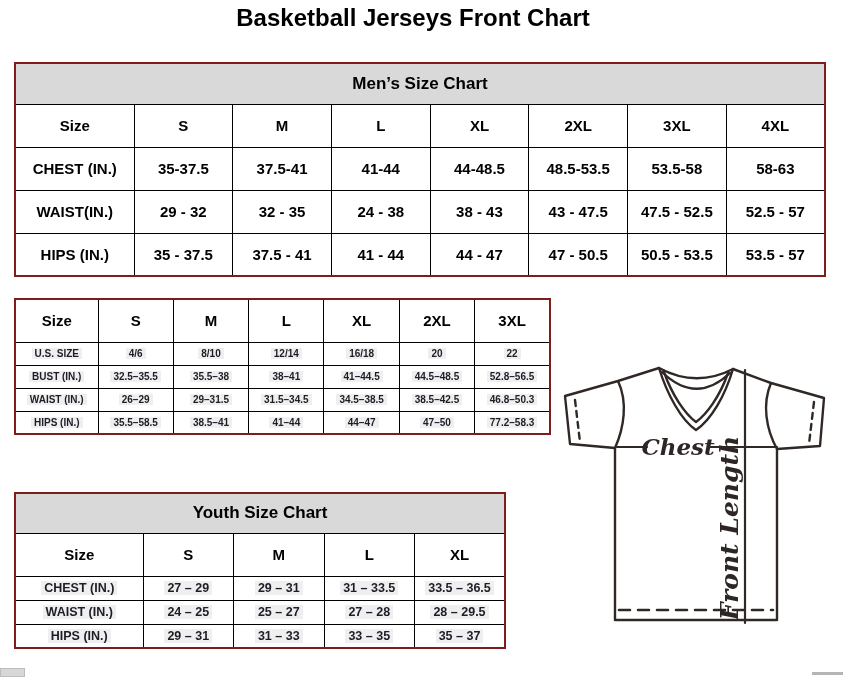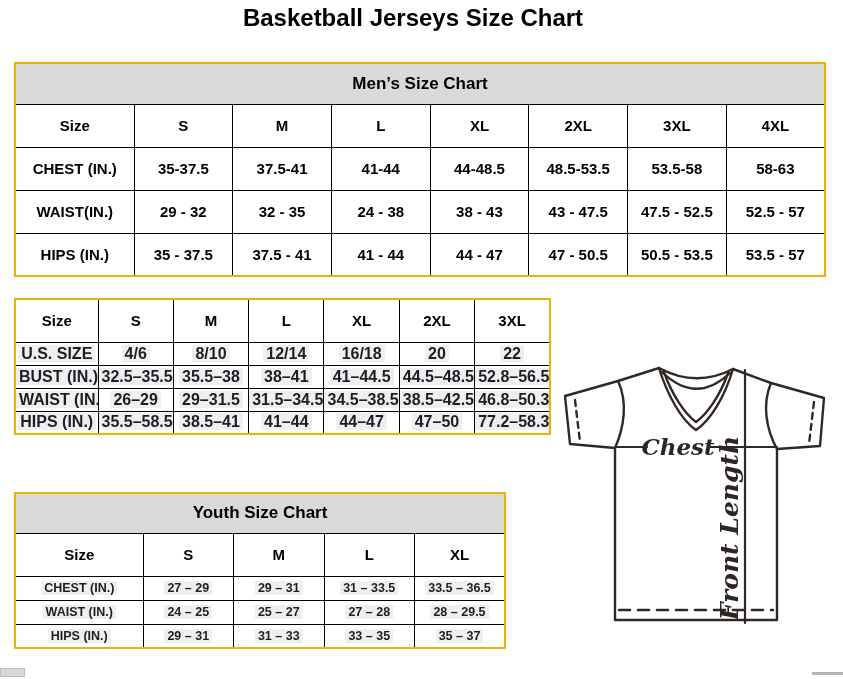--- a/index.html
+++ b/index.html
@@ -8,40 +8,40 @@
     background:#ffffff;
     font-family:"Liberation Sans", sans-serif;
     color:#000;
   }
   .page-title{
     position:absolute;left:0;top:4px;width:826px;
     text-align:center;font-size:24px;font-weight:bold;letter-spacing:0;
   }
   table.size-table{
     position:absolute;border-collapse:collapse;table-layout:fixed;
-    text-align:center;border:2px solid #eab308;
+    text-align:center;border:2px solid #7f1d1d;
   }
   table.size-table th, table.size-table td{
     border:1px solid #000;vertical-align:middle;text-align:center;
     padding:0;overflow:hidden;white-space:nowrap;
   }
   table.size-table th.band{
     background:#d9d9d9;font-size:17px;font-weight:bold;color:#000;
   }
   
   #men{left:14px;top:62px;width:812px;}
   #men tr.band-row{height:41px;}
   #men tr.size-row{height:43px;font-size:15px;}
   #men tr.data-row{height:43px;font-size:15px;font-weight:bold;}
   #men col.col-label{width:119px;}
   
   #women{left:14px;top:298px;width:537px;}
   #women tr.band-row{height:40px;}
   #women tr.size-row{height:43px;font-size:15px;}
-  #women tr.data-row{height:23px;font-size:16px;font-weight:bold;color:#1d1d27;}
+  #women tr.data-row{height:23px;font-size:10px;font-weight:bold;color:#1d1d27;}
   #women col.col-label{width:83px;}
   
   #youth{left:14px;top:492px;width:492px;}
   #youth tr.band-row{height:40px;}
   #youth tr.size-row{height:43px;font-size:15px;}
   #youth tr.data-row{height:24px;font-size:12.5px;font-weight:bold;color:#1d1d27;}
   #youth col.col-label{width:128px;}
   
   #women tbody .hl, #youth tbody .hl{
     background:#efefef;padding:0 3px;
@@ -59,21 +59,21 @@
     background:#d7d7d7;border:1px solid #bdbdbd;box-sizing:border-box;
   }
   .artifact-right{
     position:absolute;left:812px;top:672px;width:31px;height:3px;
     background:#b5b5b5;
   }
 </style>
 </head>
 <body>
 
-<div class="page-title">Basketball Jerseys Size Chart</div>
+<div class="page-title">Basketball Jerseys Front Chart</div>
 
 <table id="men" class="size-table">
     <colgroup>
       <col class="col-label">
       <col>
       <col>
       <col>
       <col>
       <col>
       <col>

